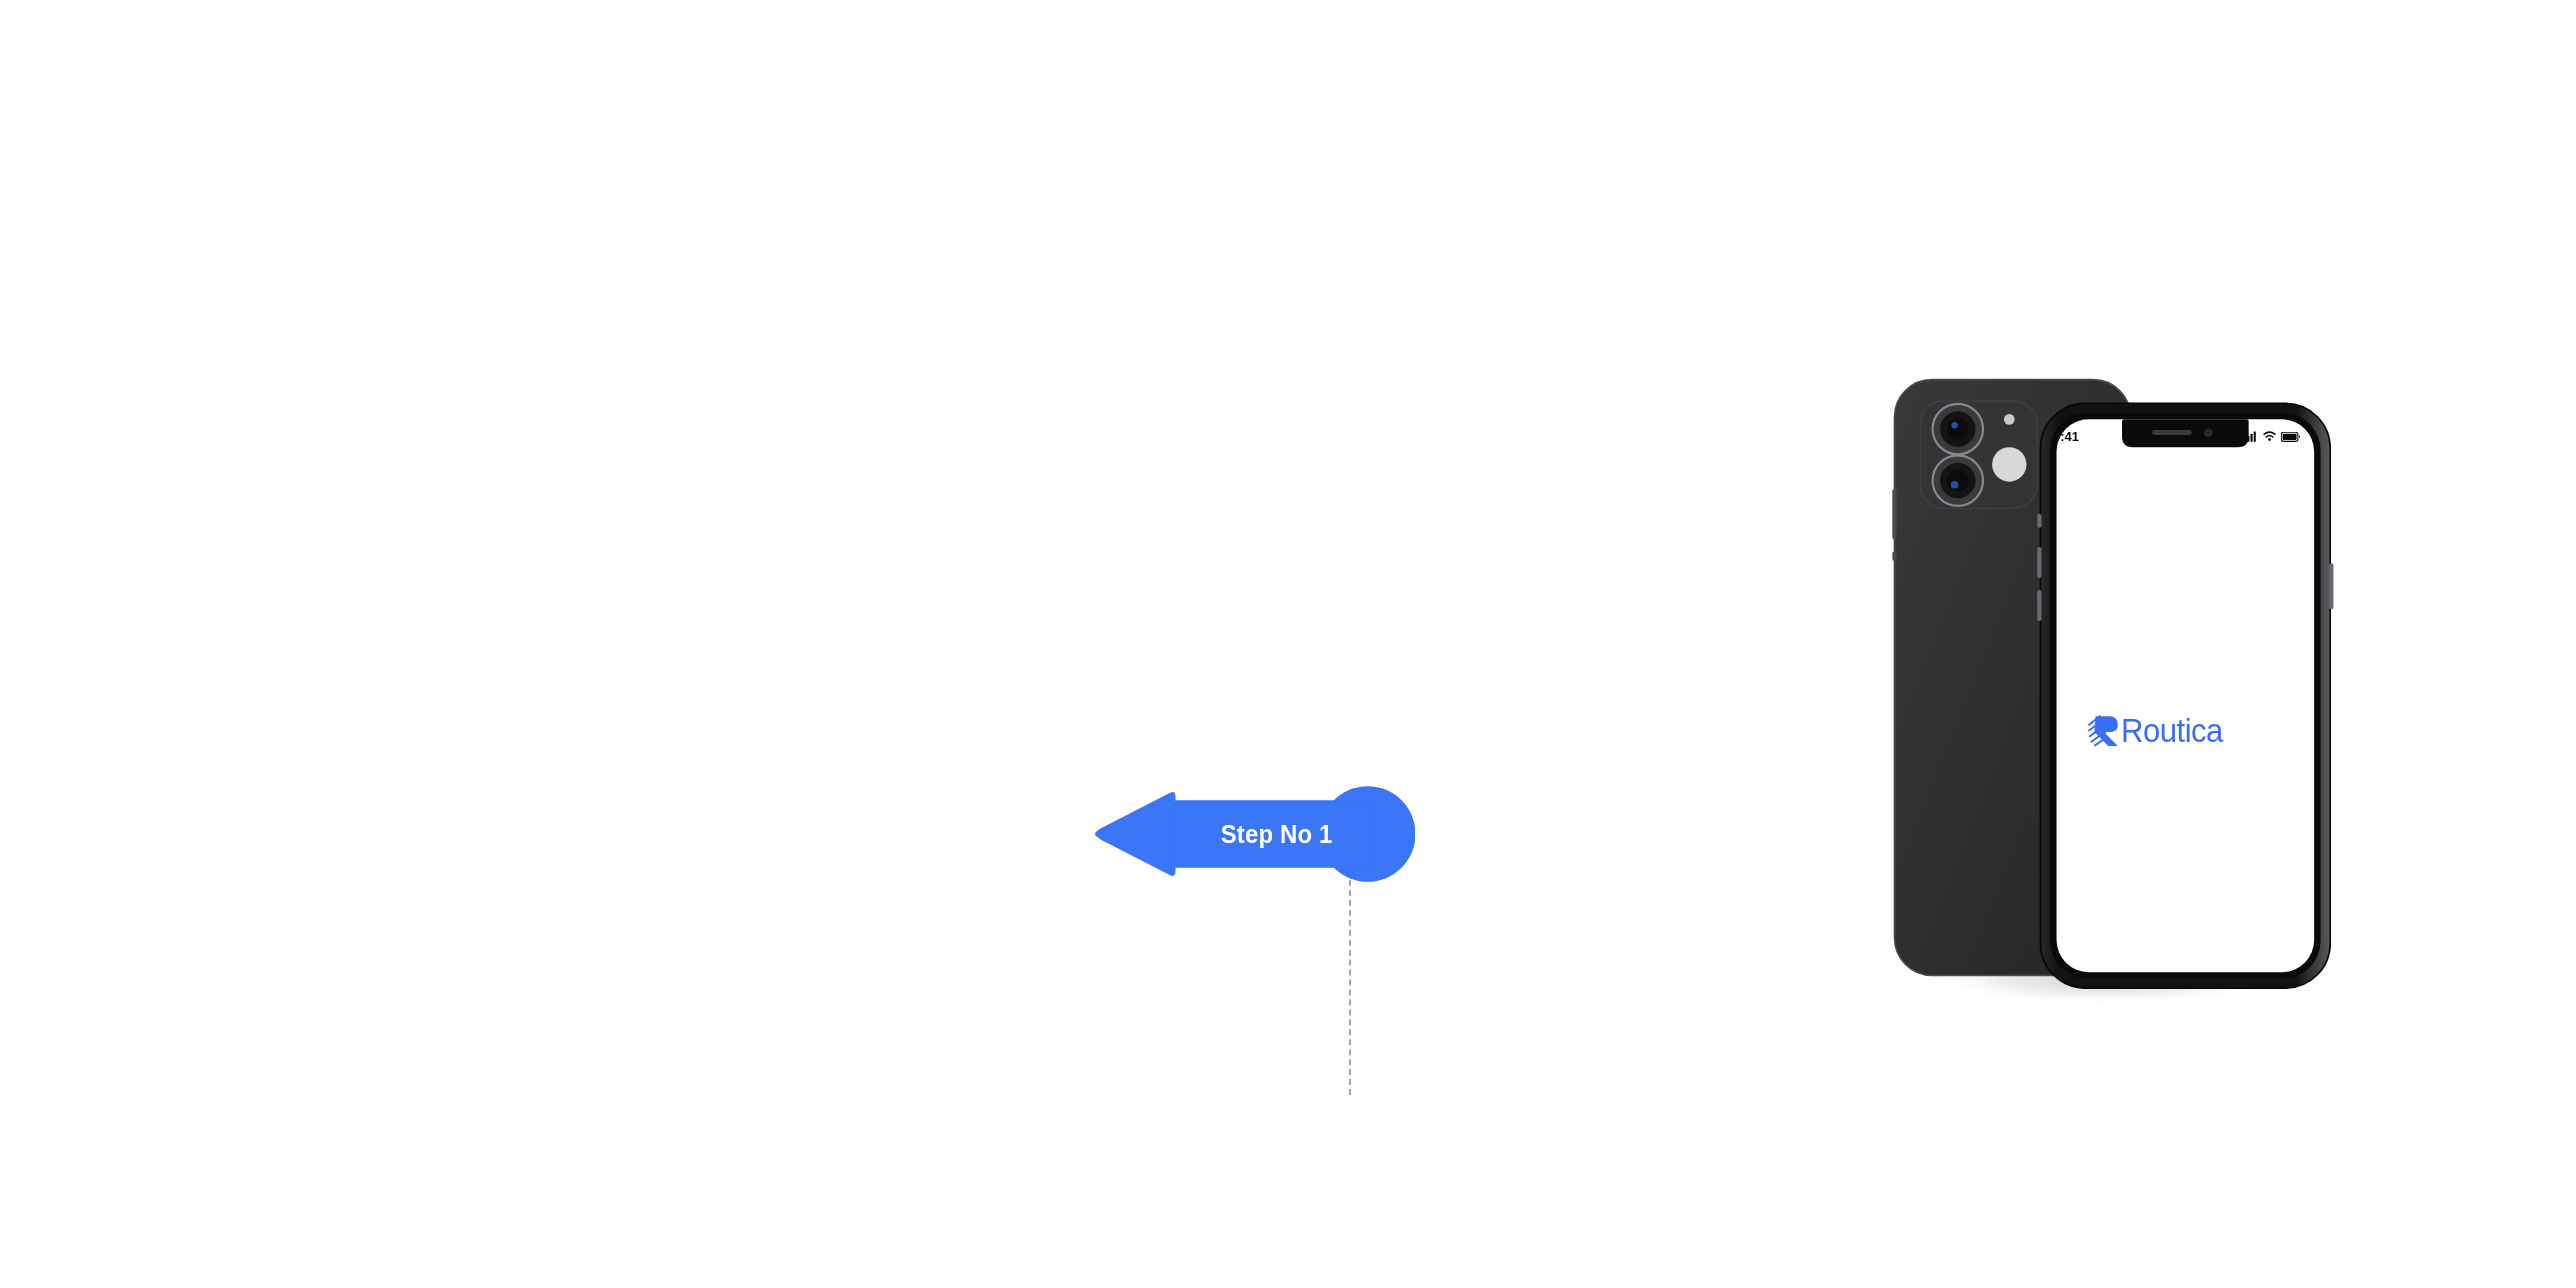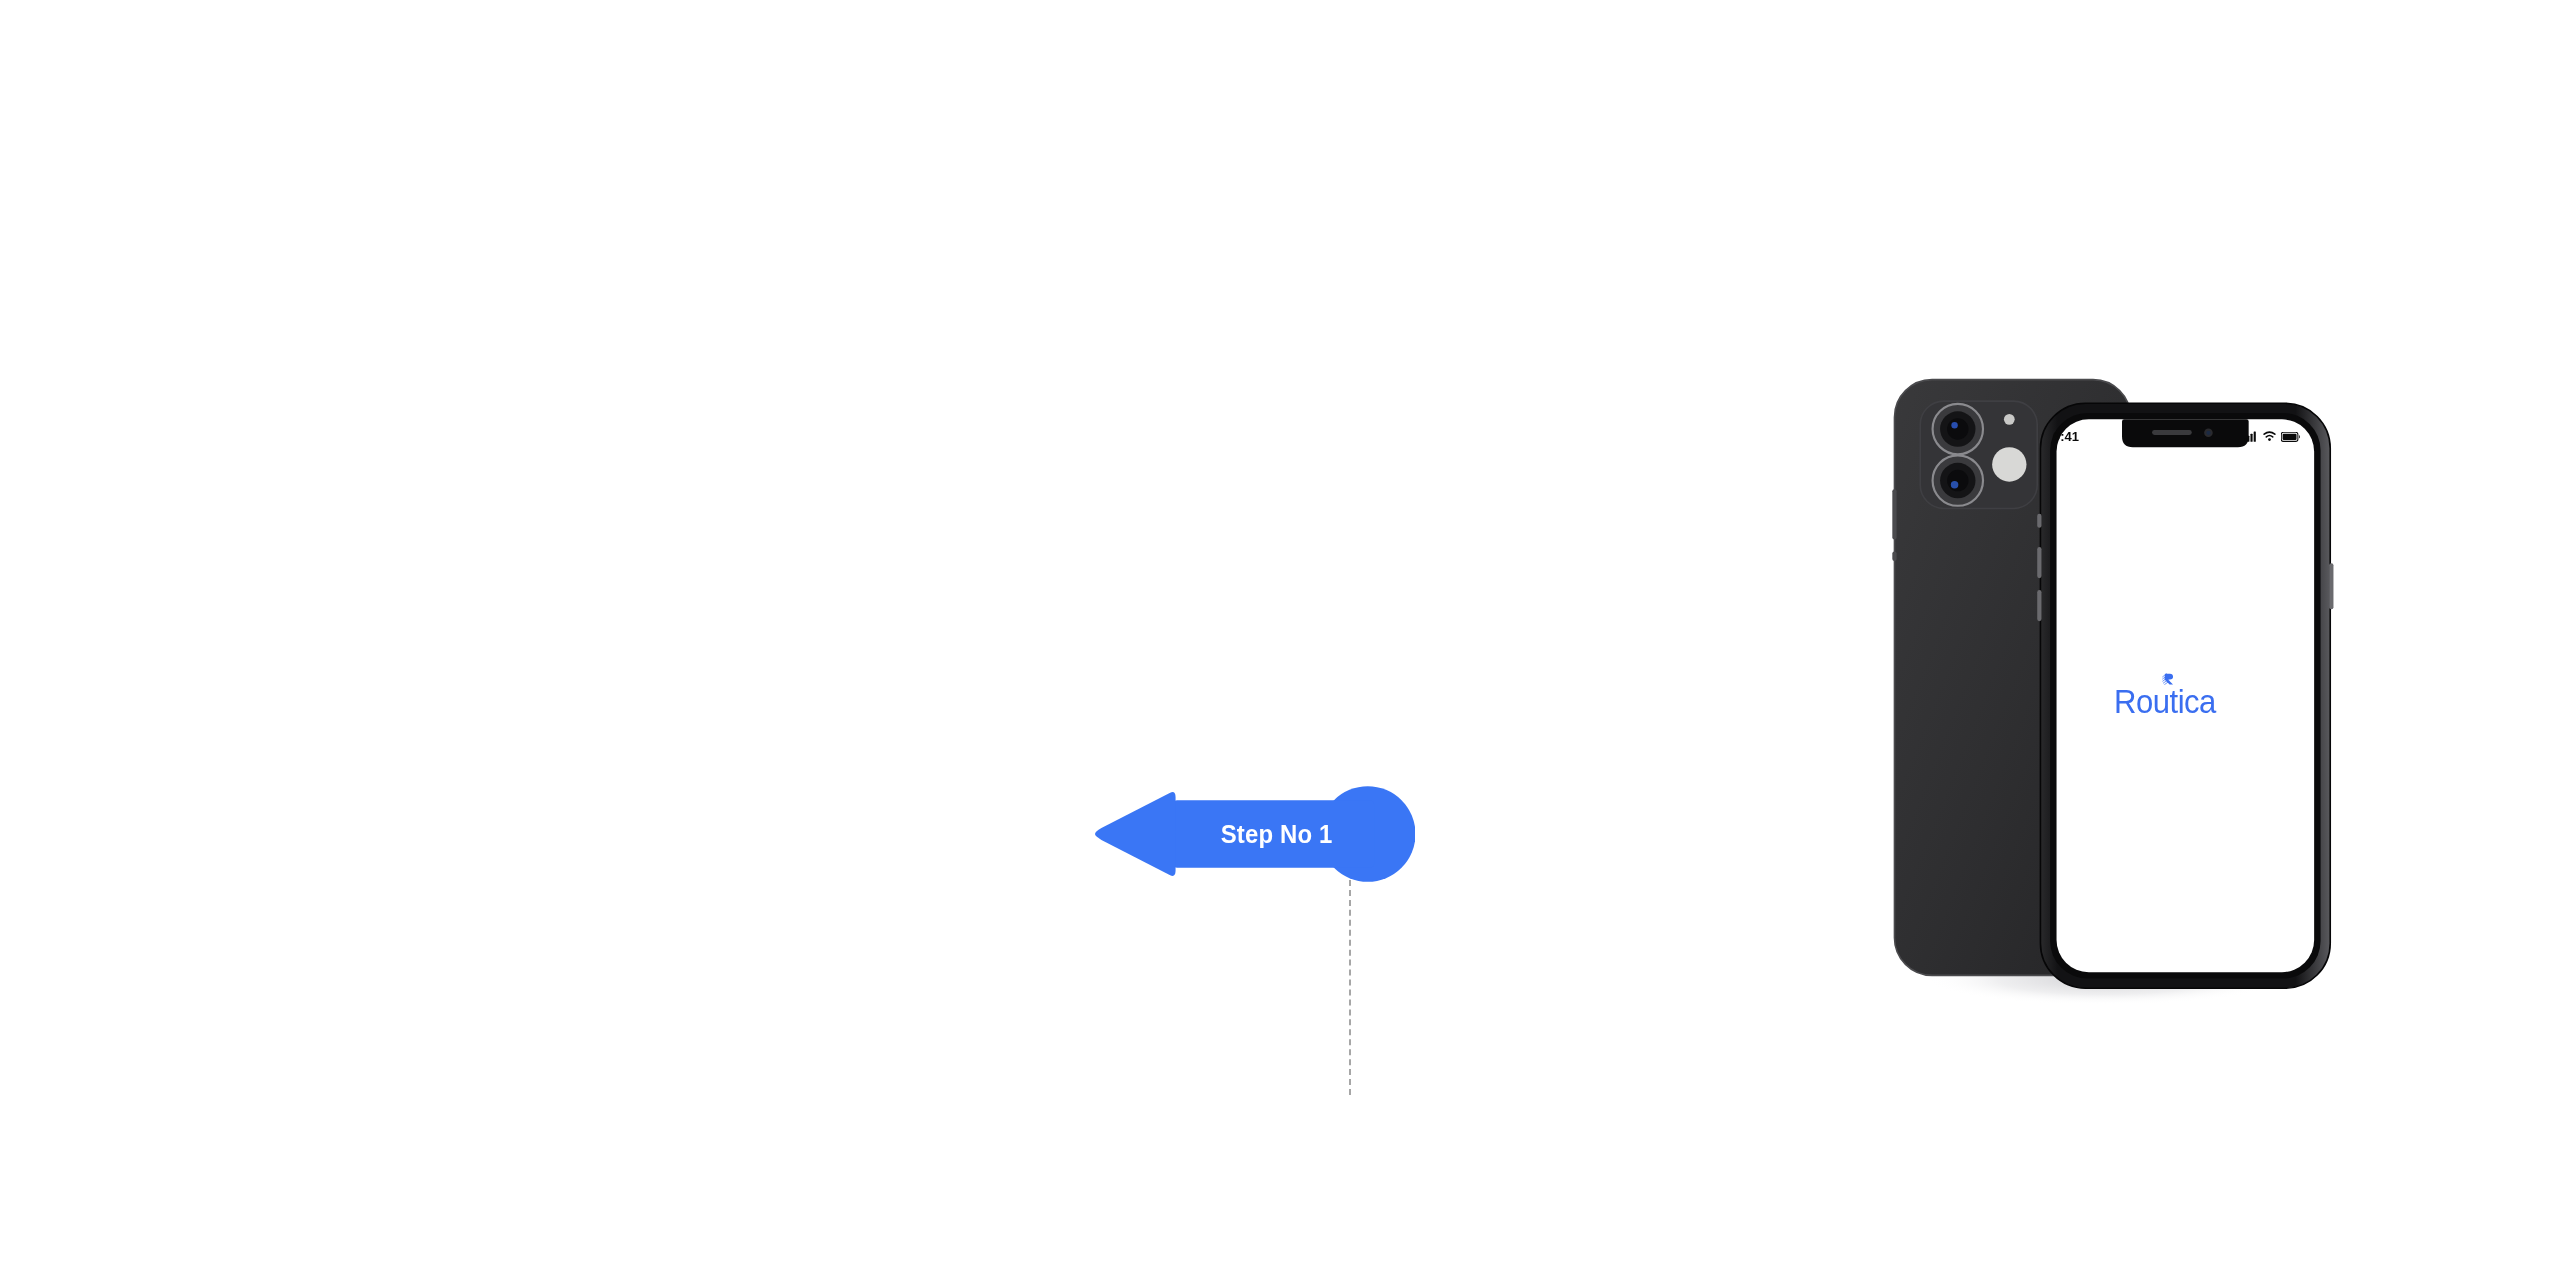--- a/index.html
+++ b/index.html
@@ -99,26 +99,25 @@
     left: 1873px;
     top: 370px;
     width: 483px;
     height: 644px;
   }
   .phone-mockup svg { display: block; width: 483px; height: 644px; }
 
   .app-logo {
     position: absolute;
     left: 2088px;
-    top: 673px;
+    top: 708px;
     width: 161px;
     height: 45px;
     display: flex;
     align-items: center;
-    flex-direction: column;
   }
   .app-logo-mark { display: block; width: 32px; height: 33px; margin-right: 1.1px; }
   .app-logo-text {
     font-family: "Liberation Sans", sans-serif;
     font-size: 33px;
     line-height: 33px;
     font-weight: 400;
     color: #3a6ef0;
     letter-spacing: -0.5px;
     transform: scaleX(0.94);

